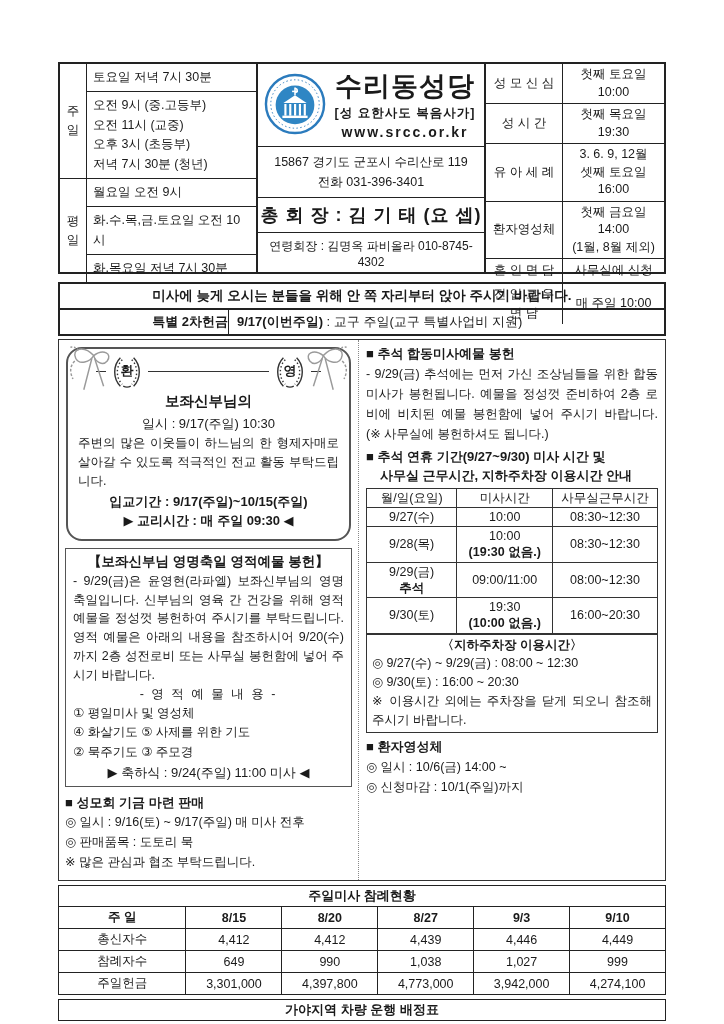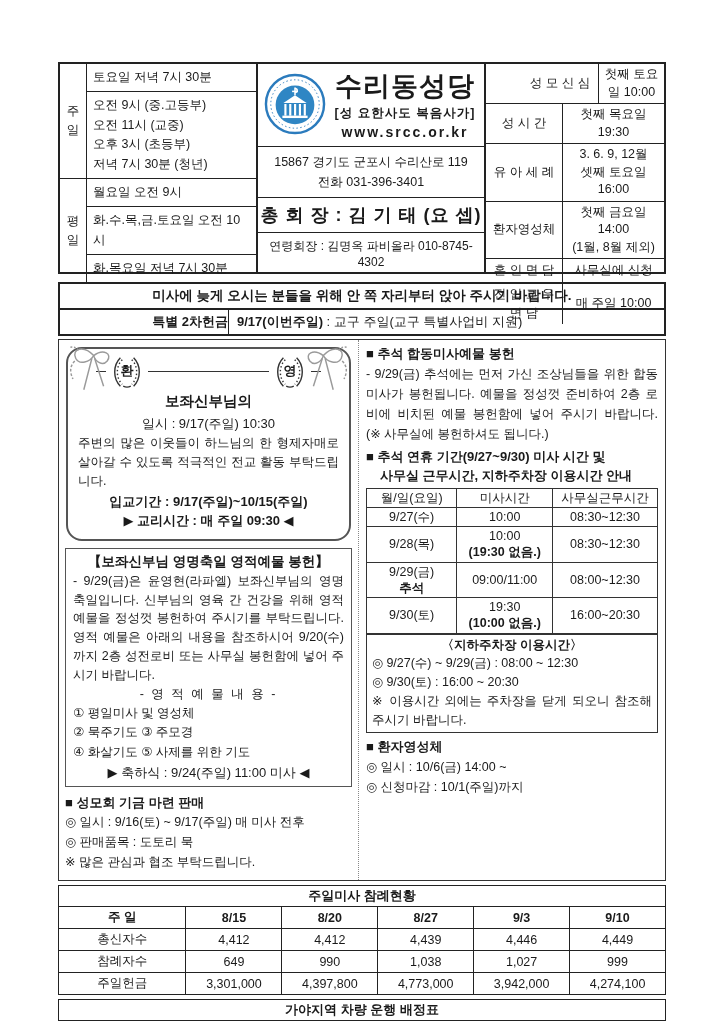--- a/index.html
+++ b/index.html
@@ -31,21 +31,21 @@
   .ident-top{display:flex;align-items:center;padding:8px 6px 6px;gap:6px;border-bottom:1.5px solid #222;height:92px;box-sizing:border-box;}
   .ident-text{flex:1;text-align:center;}
   .church-name{font-size:27px;font-weight:700;letter-spacing:1px;line-height:1.1;}
   .patron{font-size:12.5px;font-weight:700;margin-top:3px;letter-spacing:1px;}
   .website{font-size:14px;font-weight:700;letter-spacing:2px;margin-top:2px;}
   .ident-addr{border-bottom:1.5px solid #222;text-align:center;font-size:12.5px;line-height:1.6;padding:5px 2px;}
   .ident-pres{border-bottom:1.5px solid #222;text-align:center;font-size:18px;font-weight:700;letter-spacing:1px;padding:5px 2px;}
   .ident-senior{text-align:center;font-size:12px;padding:5px 2px;flex:1;display:flex;align-items:center;justify-content:center;}
 
   .svc-row{display:flex;border-top:1.5px solid #222;flex:1;}
-  .svc-row:first-child{border-top:none;margin-left:36px;}
+  .svc-row:first-child{border-top:none;}
   .svc-label{width:72px;border-right:1.5px solid #222;display:flex;align-items:center;justify-content:center;text-align:center;line-height:1.5;padding:2px;}
   .svc-value{flex:1;display:flex;align-items:center;justify-content:center;text-align:center;line-height:1.4;padding:2px;}
 
   
   .notice-bar{margin-top:8px;border:2px solid #222;text-align:center;font-weight:700;font-size:13.5px;padding:3px 0;}
   .special-row{border:2px solid #222;border-top:none;display:flex;font-size:13px;}
   .special-label{width:168px;border-right:1.5px solid #222;text-align:right;font-weight:700;padding:3px 0;}
   .special-value{flex:1;padding:3px 8px;}
 
   
@@ -265,22 +265,22 @@
           <div class="welcome-body jst">주변의 많은 이웃들이 하느님의 한 형제자매로 살아갈 수 있도록 적극적인 전교 활동 부탁드립니다.</div>
           <div class="welcome-period">입교기간 : 9/17(주일)~10/15(주일)</div>
           <div class="welcome-cate">▶ 교리시간 : 매 주일 09:30 ◀</div>
         </div>
 
         <div class="feast-box">
           <div class="feast-title">【보좌신부님 영명축일 영적예물 봉헌】</div>
           <div class="jst">- 9/29(금)은 윤영현(라파엘) 보좌신부님의 영명축일입니다. 신부님의 영육 간 건강을 위해 영적 예물을 정성껏 봉헌하여 주시기를 부탁드립니다. 영적 예물은 아래의 내용을 참조하시어 9/20(수)까지 2층 성전로비 또는 사무실 봉헌함에 넣어 주시기 바랍니다.</div>
           <div class="feast-listtitle">- 영 적 예 물 내 용 -</div>
           <div class="feast-item">① 평일미사 및 영성체</div>
+          <div class="feast-item">④ 화살기도 ⑤ 사제를 위한 기도</div>
           <div class="feast-item">② 묵주기도 ③ 주모경</div>
-          <div class="feast-item">④ 화살기도 ⑤ 사제를 위한 기도</div>
           <div class="feast-cere">▶ 축하식 : 9/24(주일) 11:00 미사 ◀</div>
         </div>
 
         <div class="sec">
           <div class="sec-title">■ 성모회 기금 마련 판매</div>
           <div class="sec-line">◎ 일시 : 9/16(토) ~ 9/17(주일) 매 미사 전후</div>
           <div class="sec-line">◎ 판매품목 : 도토리 묵</div>
           <div class="sec-line">※ 많은 관심과 협조 부탁드립니다.</div>
         </div>
       </div>

